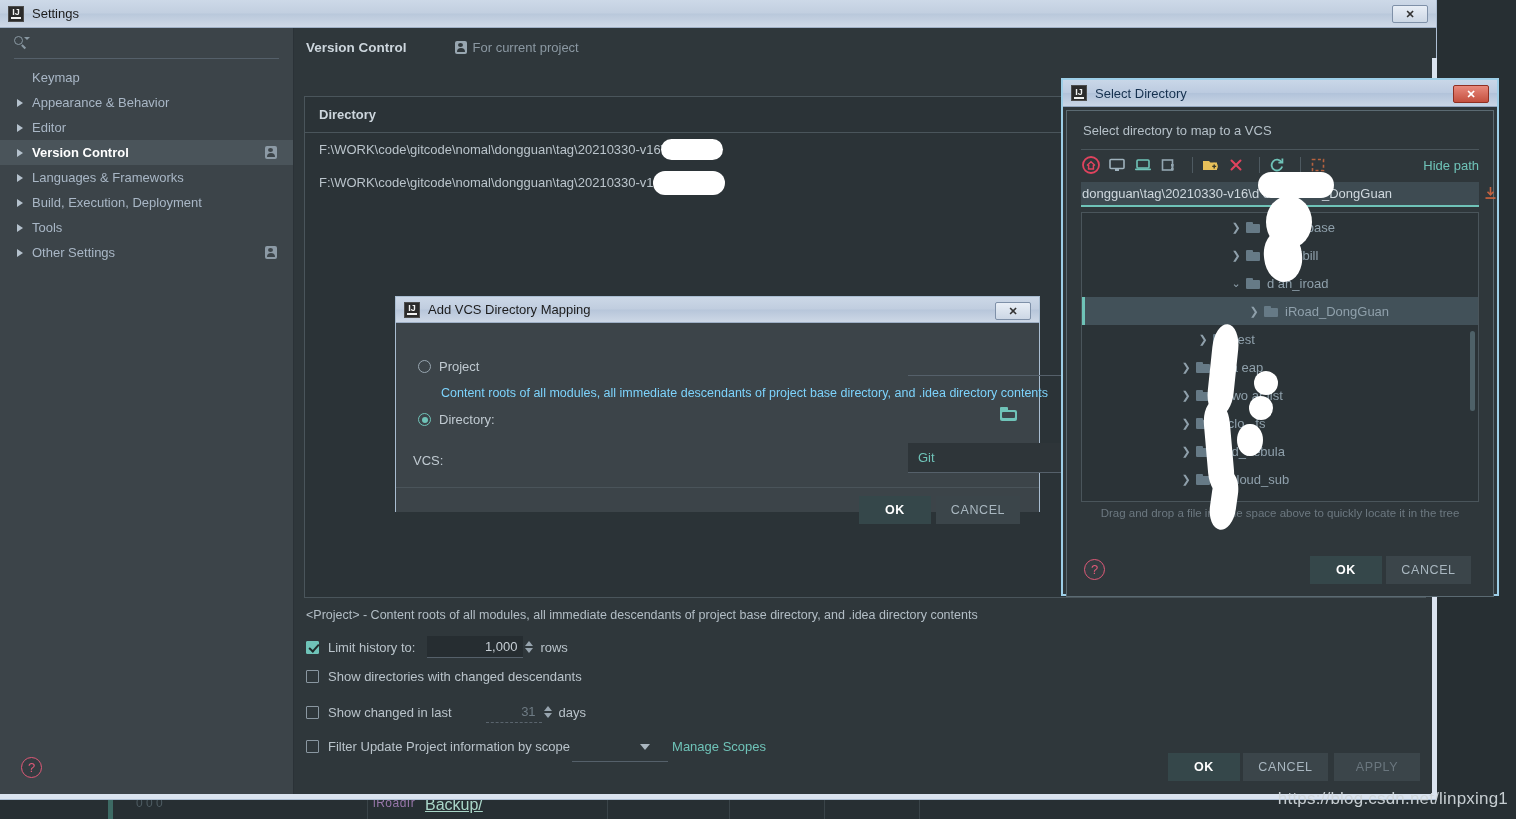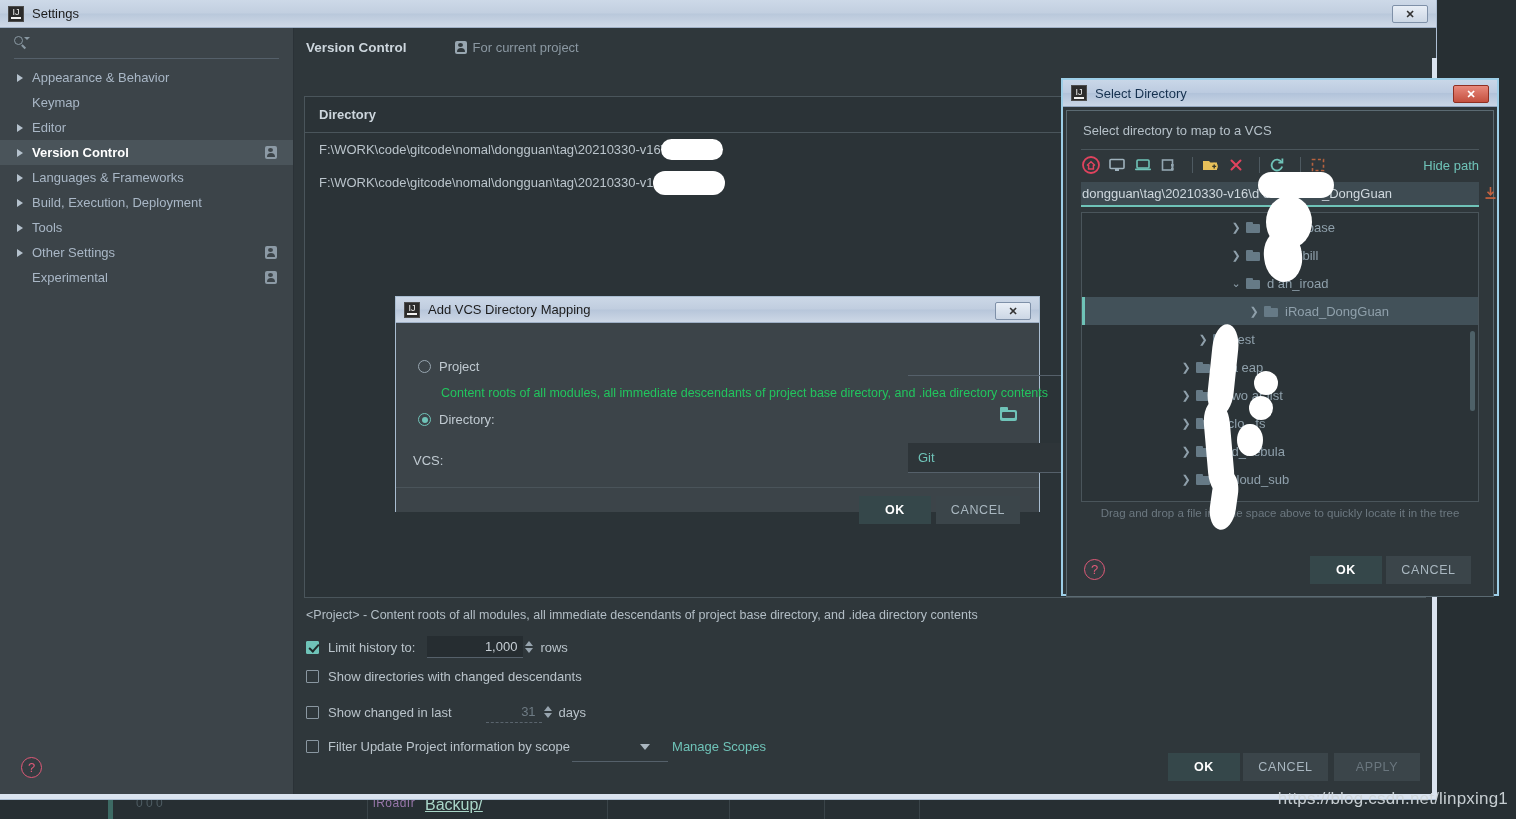--- a/index.html
+++ b/index.html
@@ -29,21 +29,21 @@
     border-left: none; border-top: none;
   }
   #settings-titlebar {
     position: relative; height: 28px;
     background: linear-gradient(to bottom, #cdd9e8 0%, #c2cfe0 48%, #b9c8db 52%, #cfd9e7 100%);
     border-bottom: 1px solid #9fb0c6;
     display: flex; align-items: center; padding-left: 8px;
   }
   .ij-logo {
     width: 16px; height: 16px; background:#2b2b2b; border:1px solid #4d4d4d;
-    color:#f2f2f2; font-size:9px; font-weight:normal; line-height:8px;
+    color:#f2f2f2; font-size:9px; font-weight:bold; line-height:8px;
     display:flex; flex-direction:column; align-items:center; justify-content:center;
     font-family:"Liberation Sans", sans-serif;
   }
   .ij-logo span { display:block; }
   .ij-logo .bar { width:10px; height:2px; background:#f2f2f2; margin-top:1px; }
   #settings-title { margin-left:8px; font-size:13px; color:#1c1c1c; }
   .win-close-btn {
     position:absolute; right:8px; top:5px; width:36px; height:18px;
     background: linear-gradient(to bottom,#e8eef6,#ccd7e5);
     border:1px solid #7e90a8; border-radius:2px;
@@ -169,21 +169,21 @@
     height:26px; background: linear-gradient(to bottom,#ccd8e7 0%,#c0cddf 48%,#b7c6da 52%,#cdd8e6 100%);
     border-bottom:1px solid #9fb0c6; display:flex; align-items:center; padding-left:8px; position:relative;
   }
   #vcs-title { margin-left:8px; font-size:13px; color:#1c1c1c; }
   #vcs-body { position:relative; height:189px; background:#3c4449; }
   .radio { width:13px;height:13px;border-radius:50%;border:1.5px solid #98a6b0; background:transparent;
            display:inline-block; position:relative; margin-right:8px; }
   .radio.on { border-color:#6fc3b8; }
   .radio.on::after { content:""; position:absolute; left:2.5px; top:2.5px; width:6px;height:6px;border-radius:50%;background:#6fc3b8; }
   .vcs-label { font-size:13px; color:#c0cad1; }
-  #proj-desc { position:absolute; left:45px; top:63px; font-size:12.5px; color:#22c55e; white-space:nowrap; }
+  #proj-desc { position:absolute; left:45px; top:63px; font-size:12.5px; color:#7dd3fc; white-space:nowrap; }
   #dir-input-line { position:absolute; left:512px; top:52px; width:480px; height:1px; background:#55606a; }
   .folder-icon { width:17px;height:14px; position:relative; }
   .folder-icon .body { position:absolute; left:0; bottom:0; width:17px;height:11px; background:#6fc3b8; border-radius:1px 2px 2px 2px; }
   .folder-icon .tab { position:absolute; left:0; top:0; width:8px;height:4px; background:#6fc3b8; border-radius:1px 1px 0 0; }
   .folder-icon .slit { position:absolute; left:2px; bottom:3px; width:13px; height:6px; background:#3c4449; border-radius:1px; }
   #vcs-select {
     position:absolute; left:512px; top:120px; width:494px; height:30px;
     background:#2e3539; border-bottom:1px solid #55606a;
     display:flex; align-items:center; padding:0 10px; color:#6fc3b8; font-size:13px;
   }
@@ -263,33 +263,33 @@
           <div class="search-icon">
             <div class="ring"></div>
               <div class="tail"></div>
               <div class="drop"></div>
           </div>
           <input id="search-input" type="text" placeholder="" style="">
         </div>
         <div id="search-underline"></div>
 
         <div class="tree-item">
-          <span class="arrow">
-              <i class="tri-right"></i>
-            </span>
-          <span class="label">Appearance &amp; Behavior</span>
-        </div>
-        <div class="tree-item">
           <span class="arrow"></span>
           <span class="label">Keymap</span>
         </div>
         <div class="tree-item">
           <span class="arrow">
               <i class="tri-right"></i>
             </span>
+          <span class="label">Appearance &amp; Behavior</span>
+        </div>
+        <div class="tree-item">
+          <span class="arrow">
+              <i class="tri-right"></i>
+            </span>
           <span class="label">Editor</span>
         </div>
         <div class="tree-item selected">
           <span class="arrow">
               <i class="tri-right"></i>
             </span>
           <span class="label">Version Control</span>
           <span class="badge-user">
               <i class="user-glyph"></i>
             </span>
@@ -310,27 +310,20 @@
           <span class="arrow">
               <i class="tri-right"></i>
             </span>
           <span class="label">Tools</span>
         </div>
         <div class="tree-item">
           <span class="arrow">
               <i class="tri-right"></i>
             </span>
           <span class="label">Other Settings</span>
-          <span class="badge-user">
-              <i class="user-glyph"></i>
-            </span>
-        </div>
-        <div class="tree-item">
-          <span class="arrow"></span>
-          <span class="label">Experimental</span>
           <span class="badge-user">
               <i class="user-glyph"></i>
             </span>
         </div>
       </div>
 
       <div id="settings-main">
 
         <div id="main-header">
           <div id="main-title">Version Control</div>

